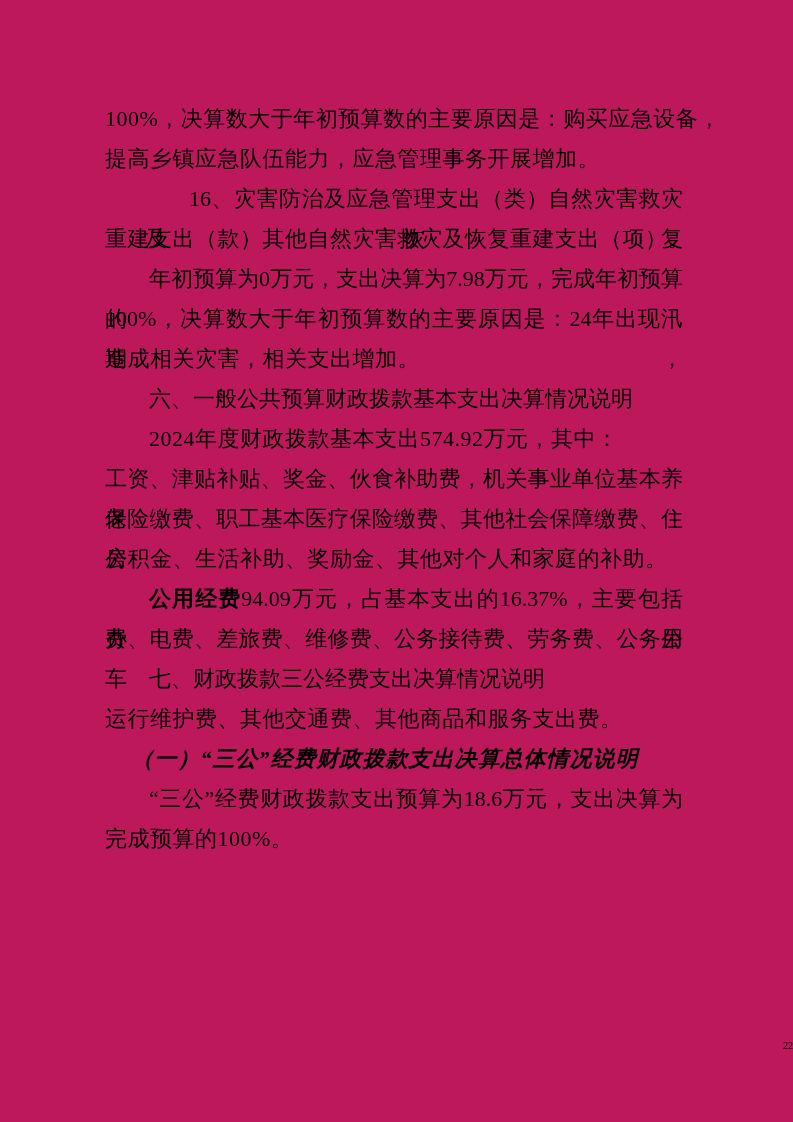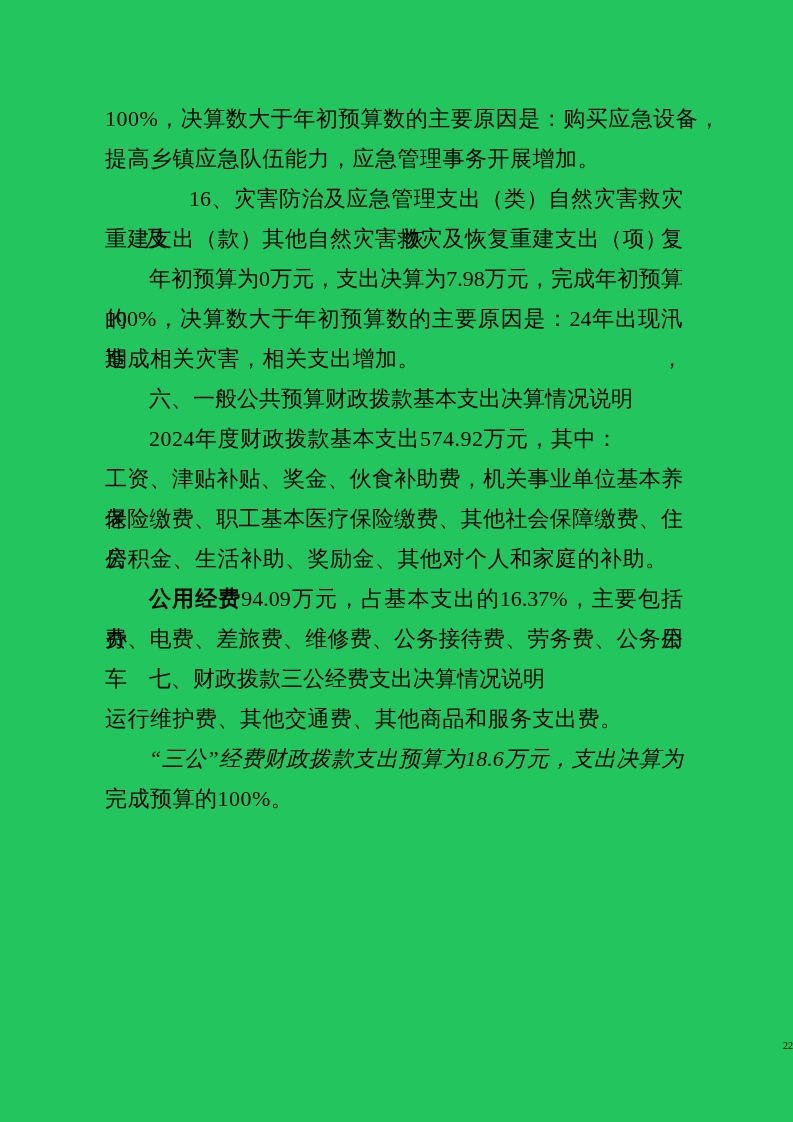--- a/index.html
+++ b/index.html
@@ -4,21 +4,21 @@
 <style>
   html, body {
     margin: 0;
     padding: 0;
     background: #ffffff;
   }
   .page {
     position: relative;
     width: 793px;
     height: 1122px;
-    background: #22c55e;
+    background: #be185d;
     overflow: hidden;
     font-family: "Liberation Serif", "DejaVu Serif", serif;
     color: #000000;
   }
   .doc-content {
     position: absolute;
     left: 105px;
     top: 99px;
     width: 578px;
   }
@@ -78,17 +78,18 @@
       <div class="line body">造成相关灾害，相关支出增加。</div>
       <div class="line heading-hei" style="text-indent: 2em;">六、一般公共预算财政拨款基本支出决算情况说明</div>
       <div class="line body" style="text-indent: 2em;">2024年度财政拨款基本支出574.92万元，其中：</div>
       <div class="line body justify">工资、津贴补贴、奖金、伙食补助费，机关事业单位基本养老</div>
       <div class="line body justify">保险缴费、职工基本医疗保险缴费、其他社会保障缴费、住房</div>
       <div class="line body">公积金、生活补助、奖励金、其他对个人和家庭的补助。</div>
       <div class="line body justify" style="text-indent: 2em;"><span class="em-hei">公用经费</span><span>94.09万元，占基本支出的16.37%，主要包括办公</span></div>
       <div class="line body justify">费、电费、差旅费、维修费、公务接待费、劳务费、公务用车</div>
       <div class="line heading-hei" style="text-indent: 2em;">七、财政拨款三公经费支出决算情况说明</div>
       <div class="line body">运行维护费、其他交通费、其他商品和服务支出费。</div>
-      <div class="line body justify" style="text-indent: 2em; font-style: italic;">“三公”经费财政拨款支出预算为18.6万元，支出决算为</div>
+      <div class="line heading-kai" style="text-indent: 1.2em;">（一）“三公”经费财政拨款支出决算总体情况说明</div>
+      <div class="line body justify" style="text-indent: 2em;">“三公”经费财政拨款支出预算为18.6万元，支出决算为</div>
       <div class="line body">完成预算的100%。</div>
     </div>
   <div class="page-number">22</div>
 </div>
 
 </body></html>

